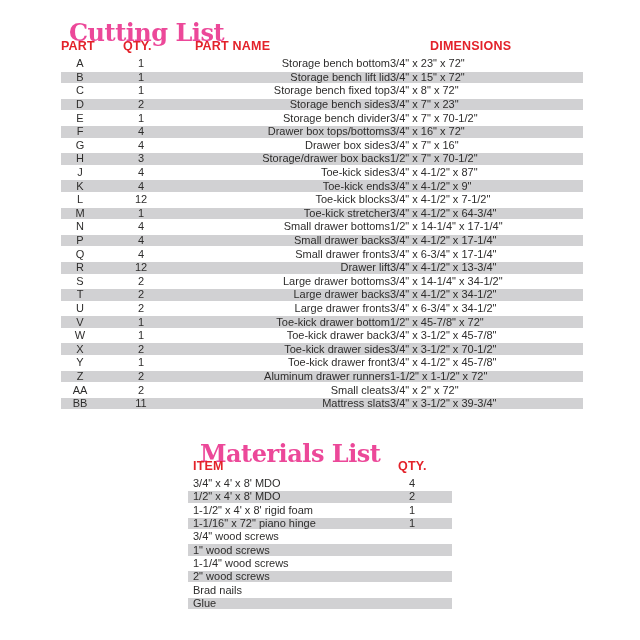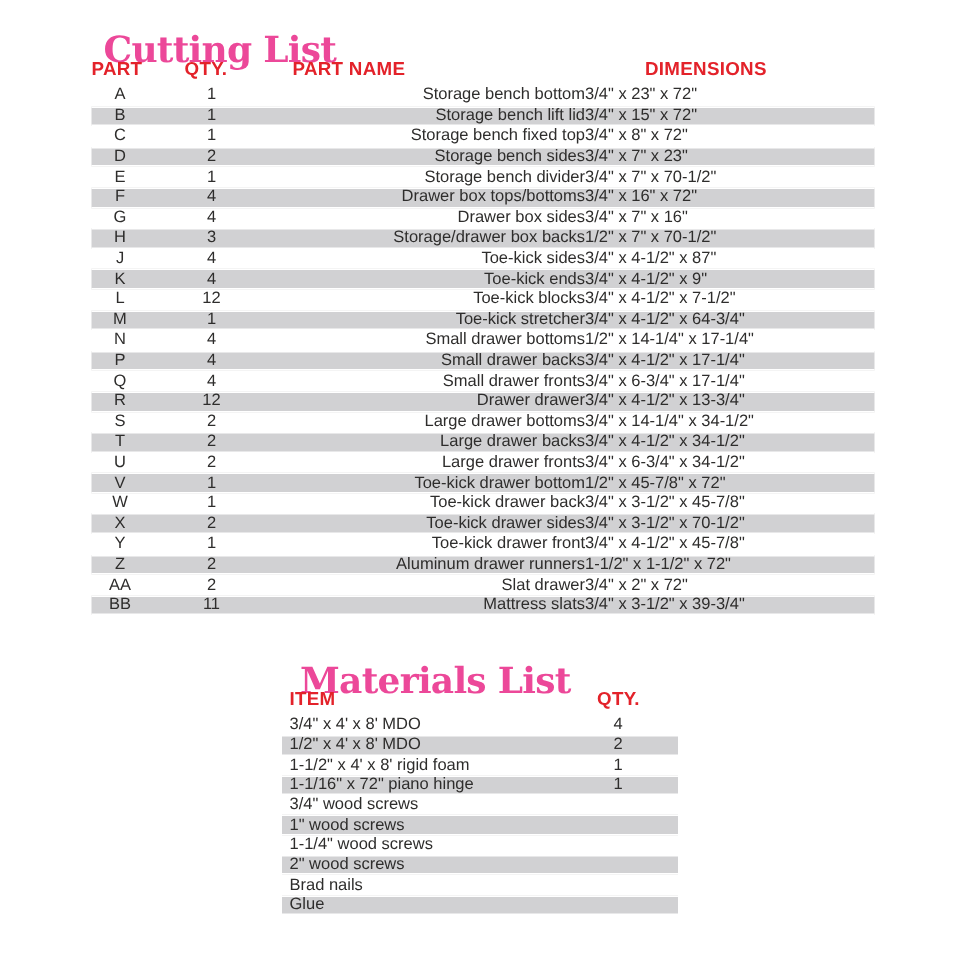--- a/index.html
+++ b/index.html
@@ -183,21 +183,21 @@
         </div>
         <div class="cl-row">
           <span class="cl-part">Q</span>
           <span class="cl-qty">4</span>
           <span class="cl-name">Small drawer fronts</span>
           <span class="cl-dims">3/4" x 6-3/4" x 17-1/4"</span>
         </div>
         <div class="cl-row stripe">
           <span class="cl-part">R</span>
           <span class="cl-qty">12</span>
-          <span class="cl-name">Drawer drawer</span>
+          <span class="cl-name">Drawer lift</span>
           <span class="cl-dims">3/4" x 4-1/2" x 13-3/4"</span>
         </div>
         <div class="cl-row">
           <span class="cl-part">S</span>
           <span class="cl-qty">2</span>
           <span class="cl-name">Large drawer bottoms</span>
           <span class="cl-dims">3/4" x 14-1/4" x 34-1/2"</span>
         </div>
         <div class="cl-row stripe">
           <span class="cl-part">T</span>
@@ -237,21 +237,21 @@
         </div>
         <div class="cl-row stripe">
           <span class="cl-part">Z</span>
           <span class="cl-qty">2</span>
           <span class="cl-name">Aluminum drawer runners</span>
           <span class="cl-dims">1-1/2" x 1-1/2" x 72"</span>
         </div>
         <div class="cl-row">
           <span class="cl-part">AA</span>
           <span class="cl-qty">2</span>
-          <span class="cl-name">Slat drawer</span>
+          <span class="cl-name">Small cleats</span>
           <span class="cl-dims">3/4" x 2" x 72"</span>
         </div>
         <div class="cl-row stripe">
           <span class="cl-part">BB</span>
           <span class="cl-qty">11</span>
           <span class="cl-name">Mattress slats</span>
           <span class="cl-dims">3/4" x 3-1/2" x 39-3/4"</span>
         </div>
       </div>
   </section>

